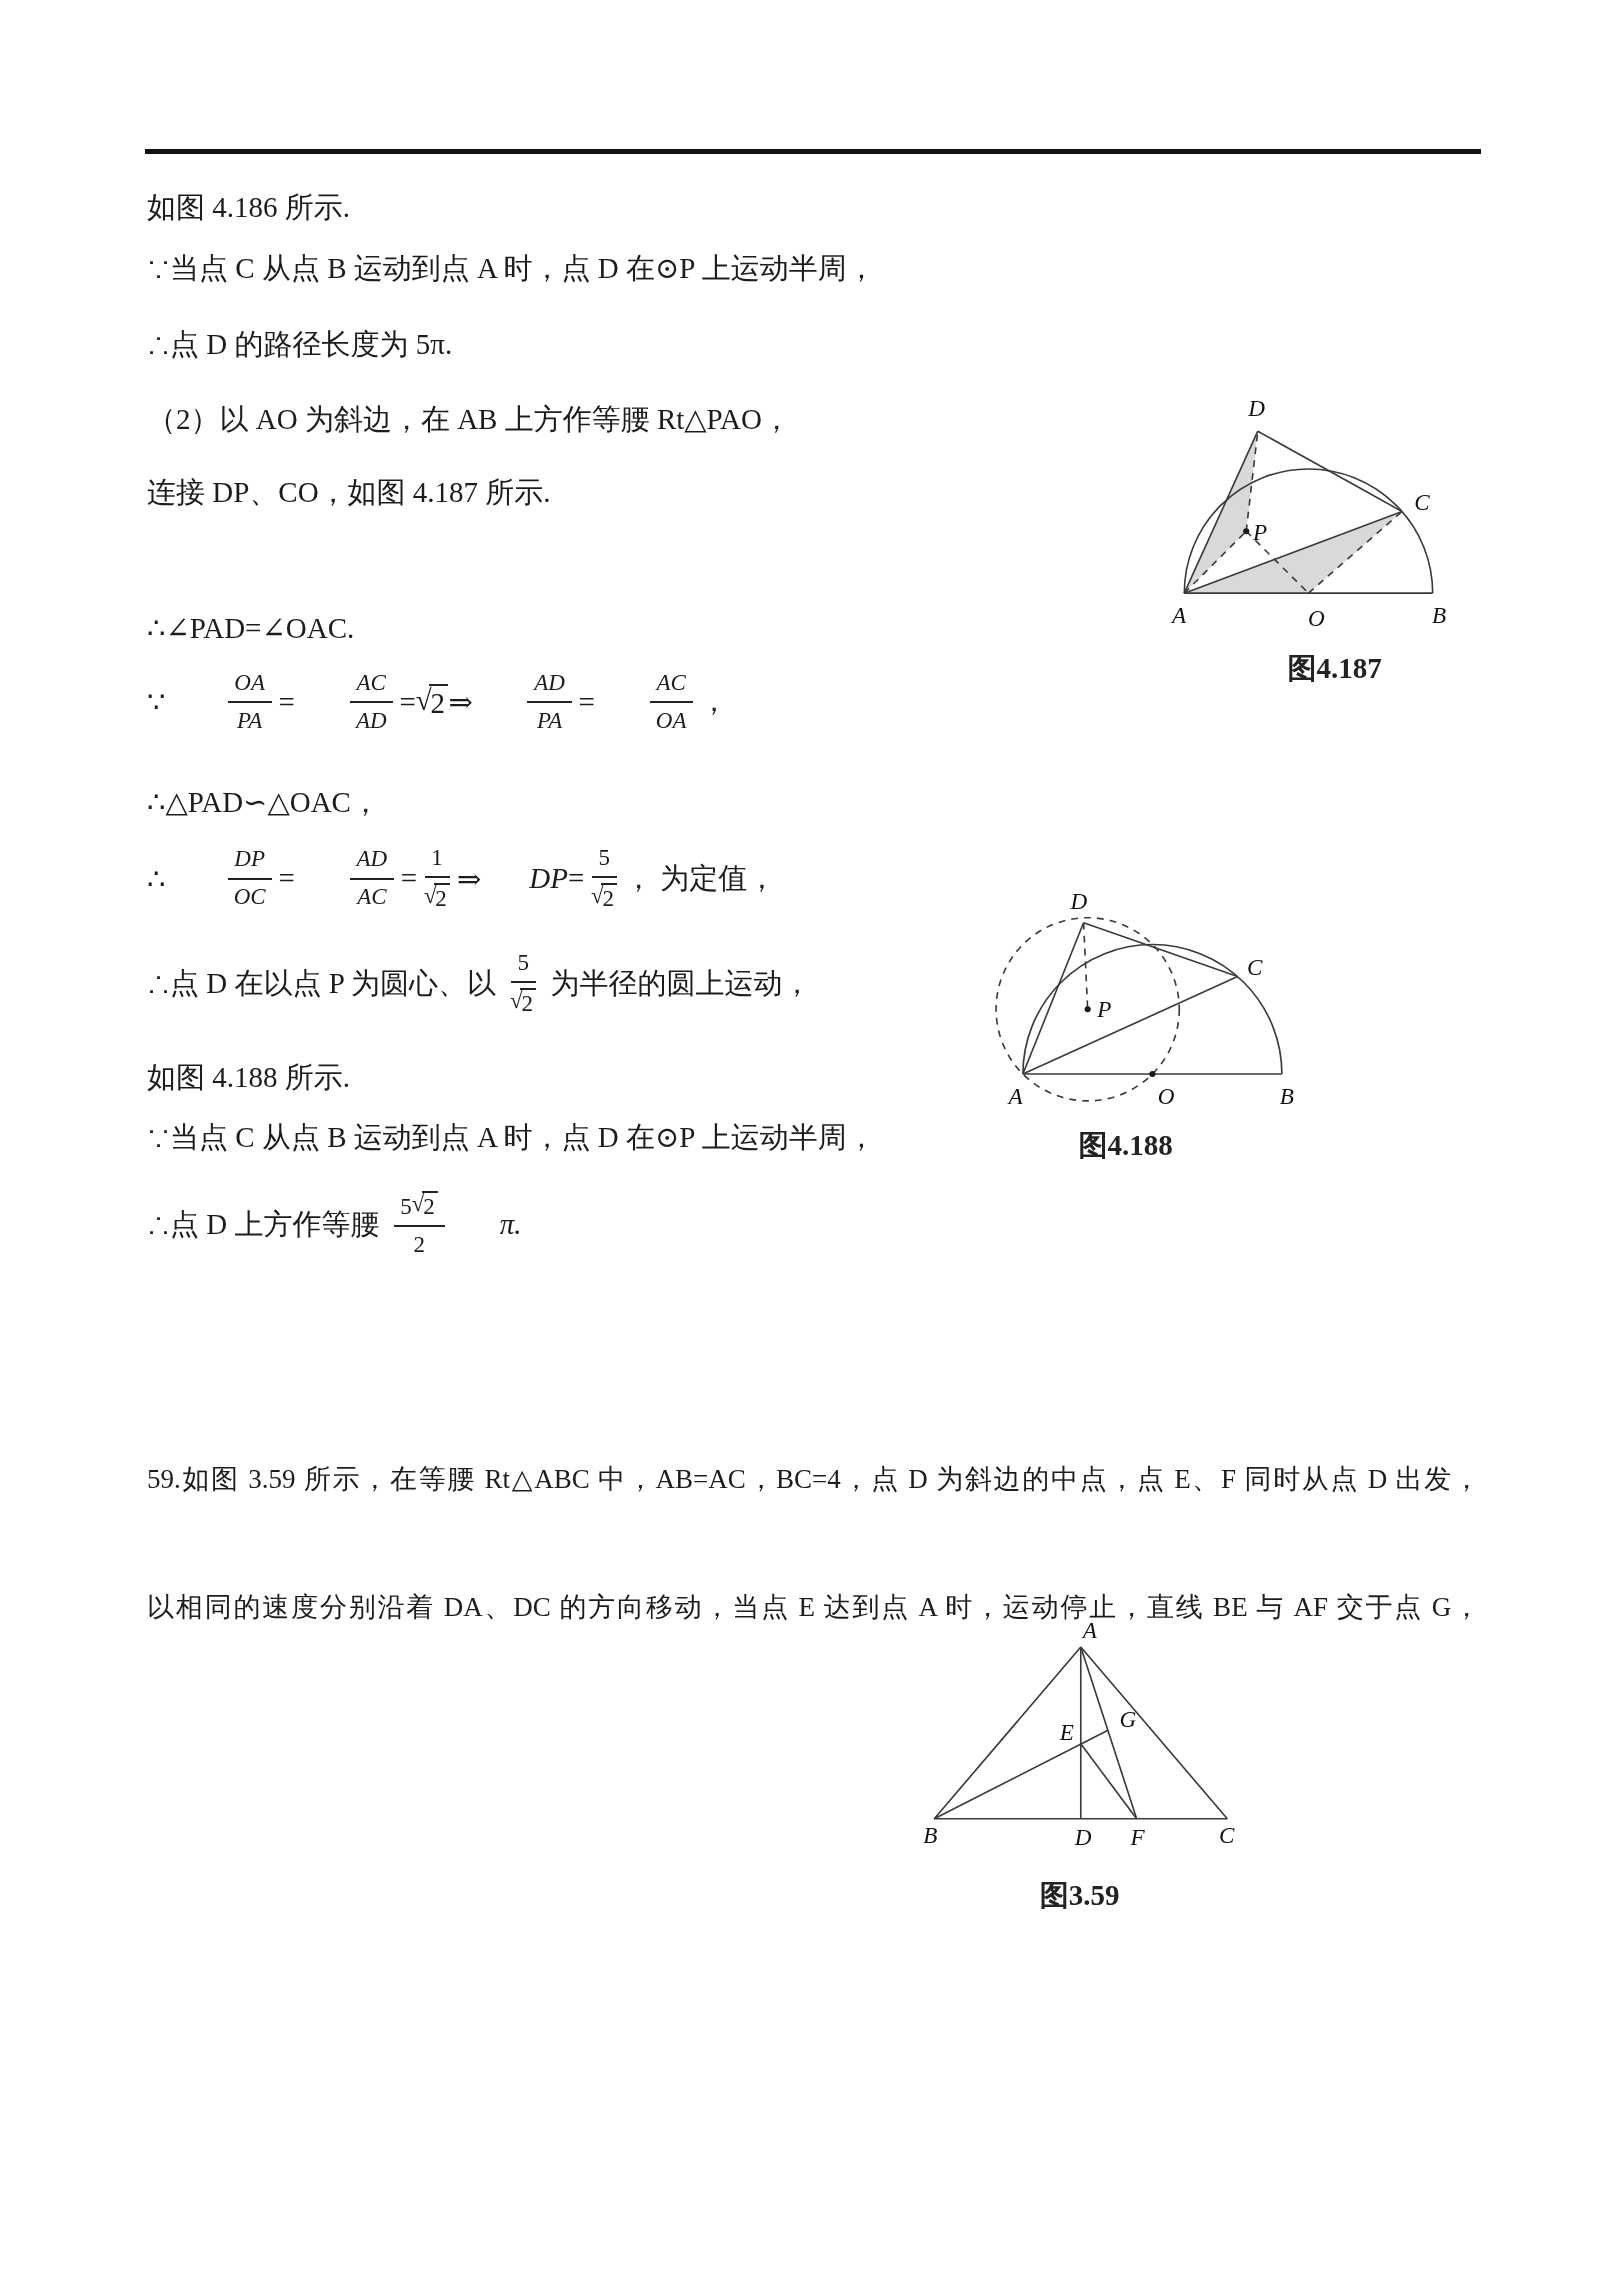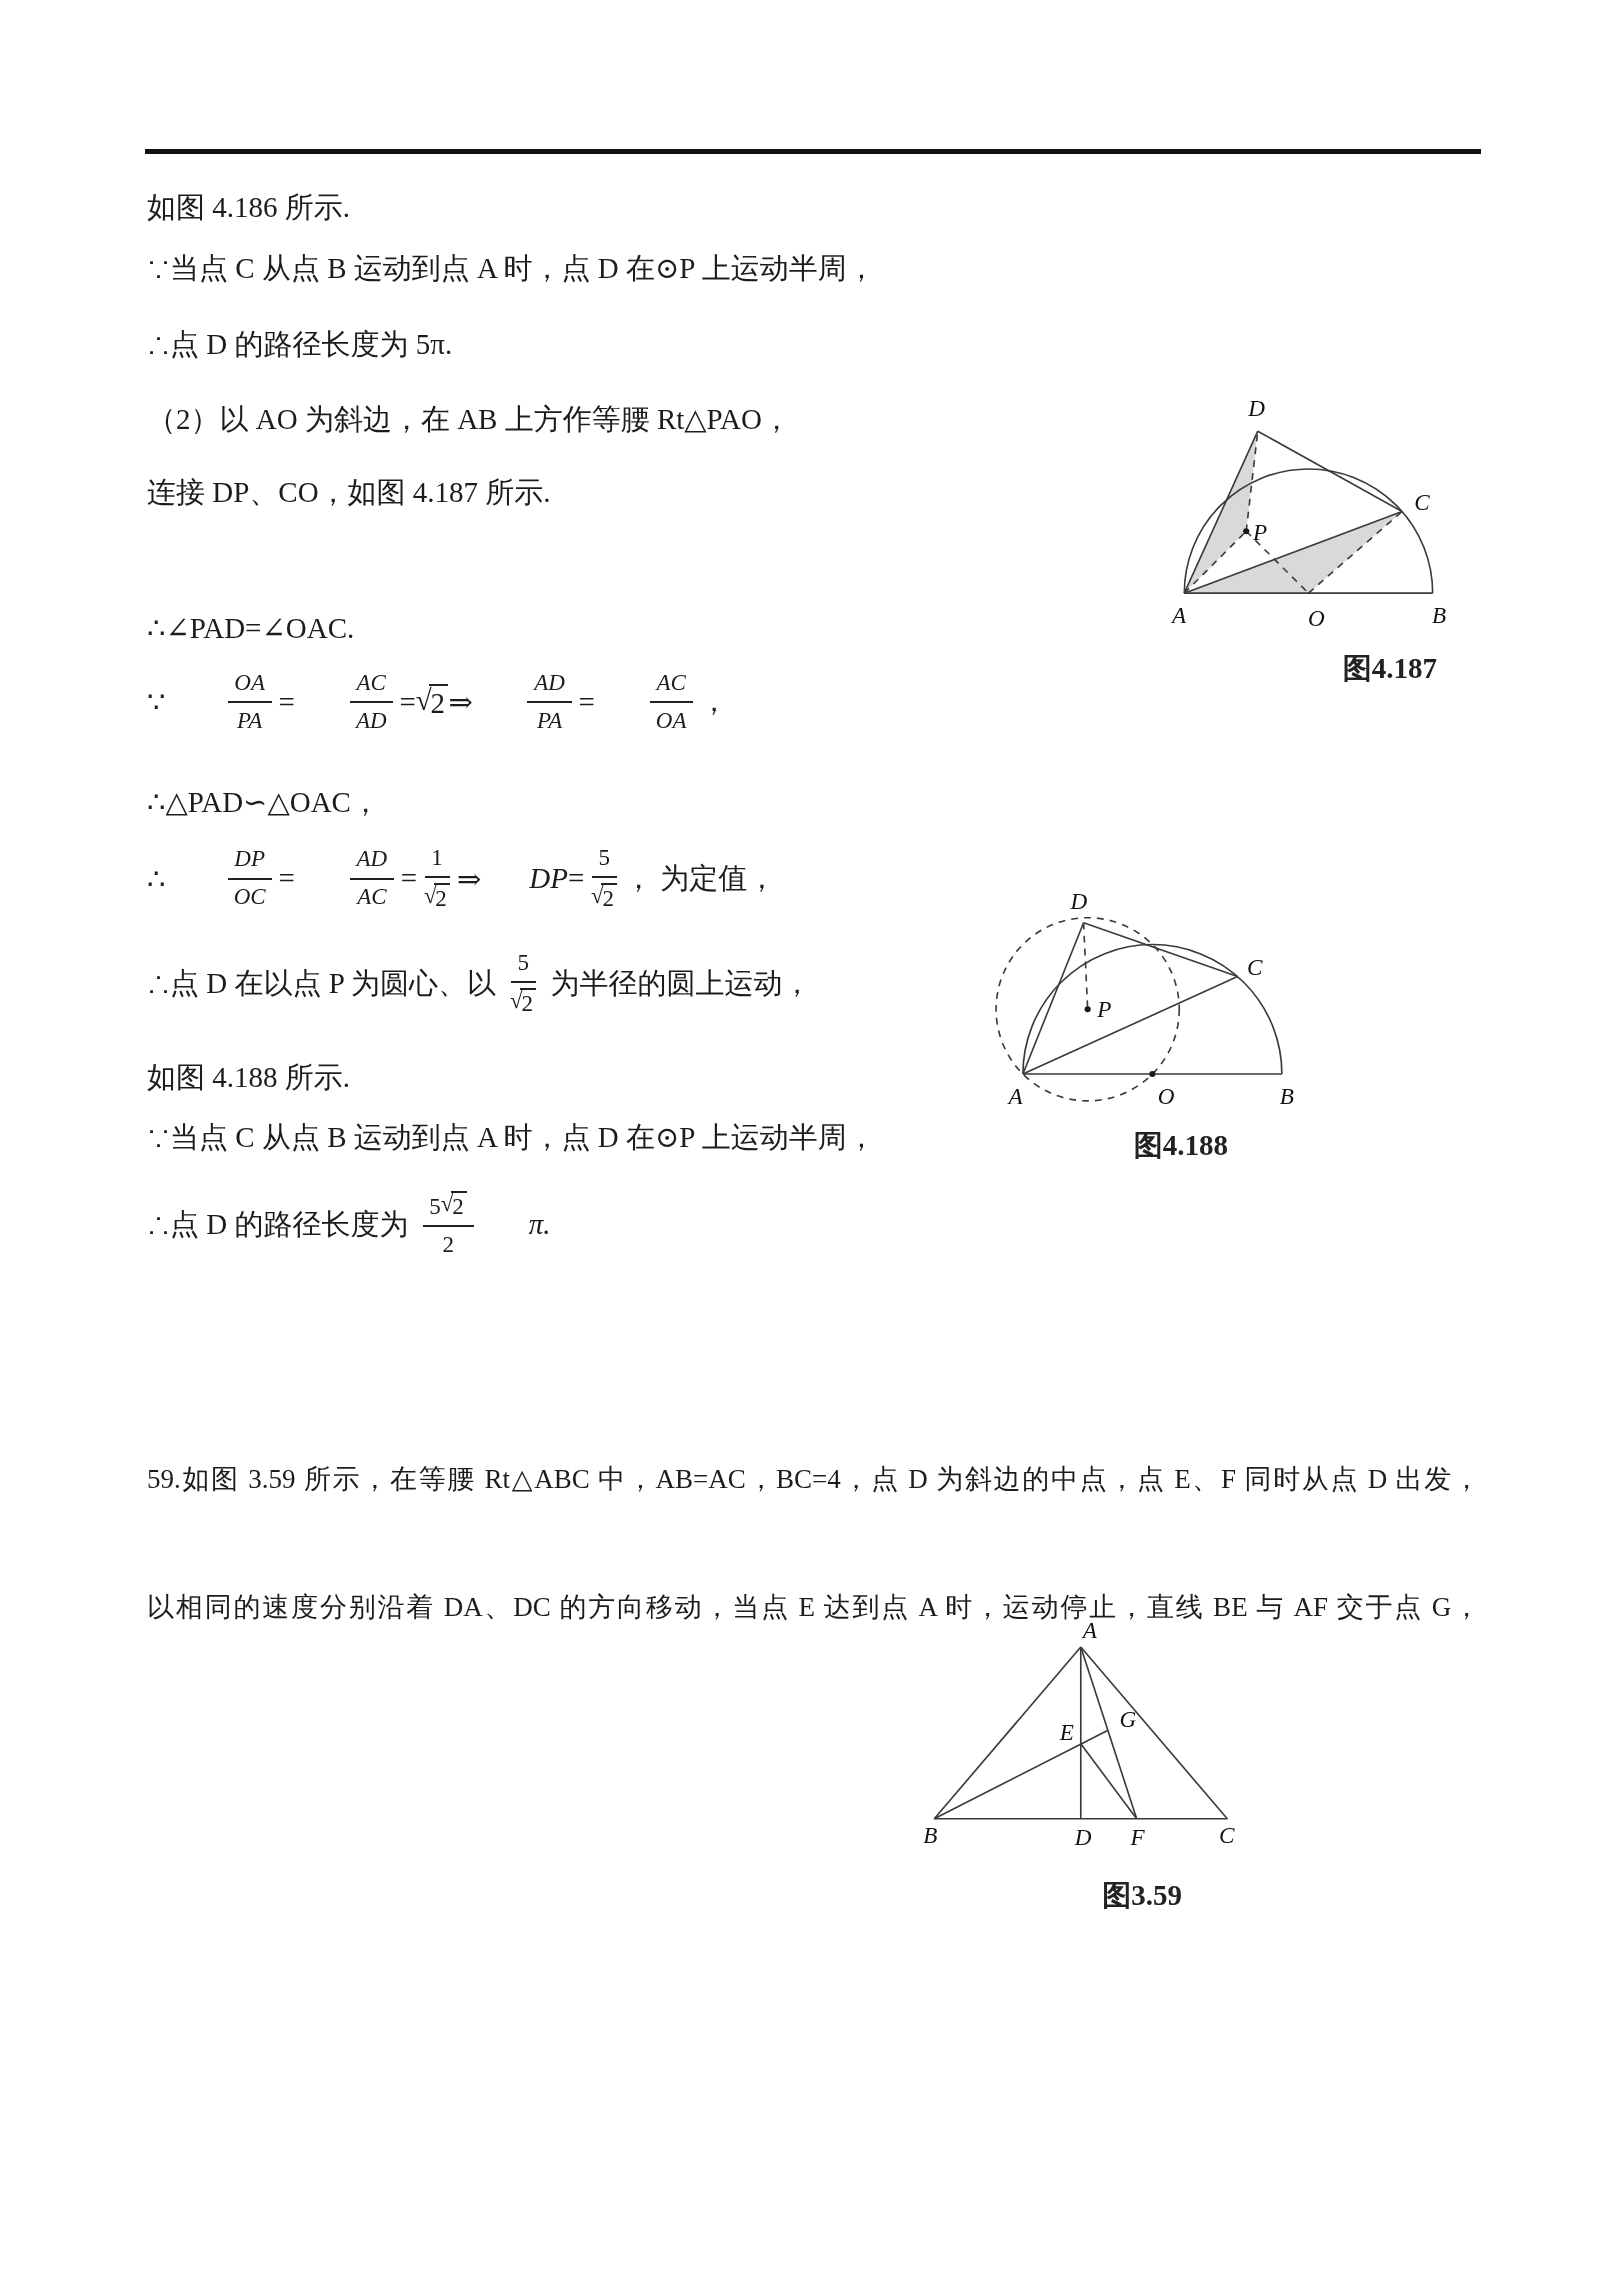--- a/index.html
+++ b/index.html
@@ -13,21 +13,21 @@
   .frac{display:inline-flex;flex-direction:column;align-items:center;margin:0 6.8px;font-size:23px;line-height:1.15;}
   .frac .num{padding:0 6.8px 4.8px 6.8px;border-bottom:2px solid #222;display:inline-flex;align-items:flex-end;justify-content:center;}
   .frac .den{padding-top:4.8px;display:inline-flex;align-items:flex-start;justify-content:center;}
   .rt{display:inline-flex;align-items:flex-start;}
   .rt .sgn{font-style:normal;}
   .rt .rad{border-top:2px solid #222;padding:0.7px 3.4px 0 1.4px;margin-left:-2.7px;}
   .big{font-size:29px;}
   .pj{position:absolute;left:147px;width:1333px;font-size:27px;line-height:34px;
       text-align:justify;text-align-last:justify;white-space:normal;}
   .pl{position:absolute;left:147px;font-size:27px;line-height:34px;white-space:pre;}
-  .cap{position:absolute;width:205px;text-align:right;font-size:29px;font-weight:600;color:#222;}
+  .cap{position:absolute;width:205px;text-align:center;font-size:29px;font-weight:600;color:#222;}
   .fig{position:absolute;}
   .fig .ln{stroke:#3a3a3a;stroke-width:2.4;fill:none;}
   .fig .dash{stroke:#3a3a3a;stroke-width:2.4;fill:none;stroke-dasharray:10 9;}
   .fig .shade{fill:#d9d9d9;stroke:none;}
   .fig .dot{fill:#1a1a1a;stroke:none;}
   .fig text{font-family:"Liberation Serif","DejaVu Serif",serif;font-style:italic;
             font-size:34px;fill:#111;}
 </style>
 </head>
 <body>
@@ -121,21 +121,21 @@
           </span>
         </span>
     </span>
     <span class="txt"> 为半径的圆上运动，</span>
   </div>
 
   <div class="tl" style="top:1060px">如图 4.188 所示.</div>
   <div class="tl" style="top:1120px">∵当点 C 从点 B 运动到点 A 时，点 D 在⊙P 上运动半周，</div>
 
   <div class="fline" style="top:1191px">
-    <span class="txt">∴点 D 的路径长度为 </span>
+    <span class="txt">∴点 D 上方作等腰 </span>
     <span class="frac">
       <span class="num">
           <span>5</span>
           <span class="rt">
             <span class="sgn">√</span>
             <span class="rad">2</span>
           </span>
         </span>
       <span class="den">2</span>
     </span>

